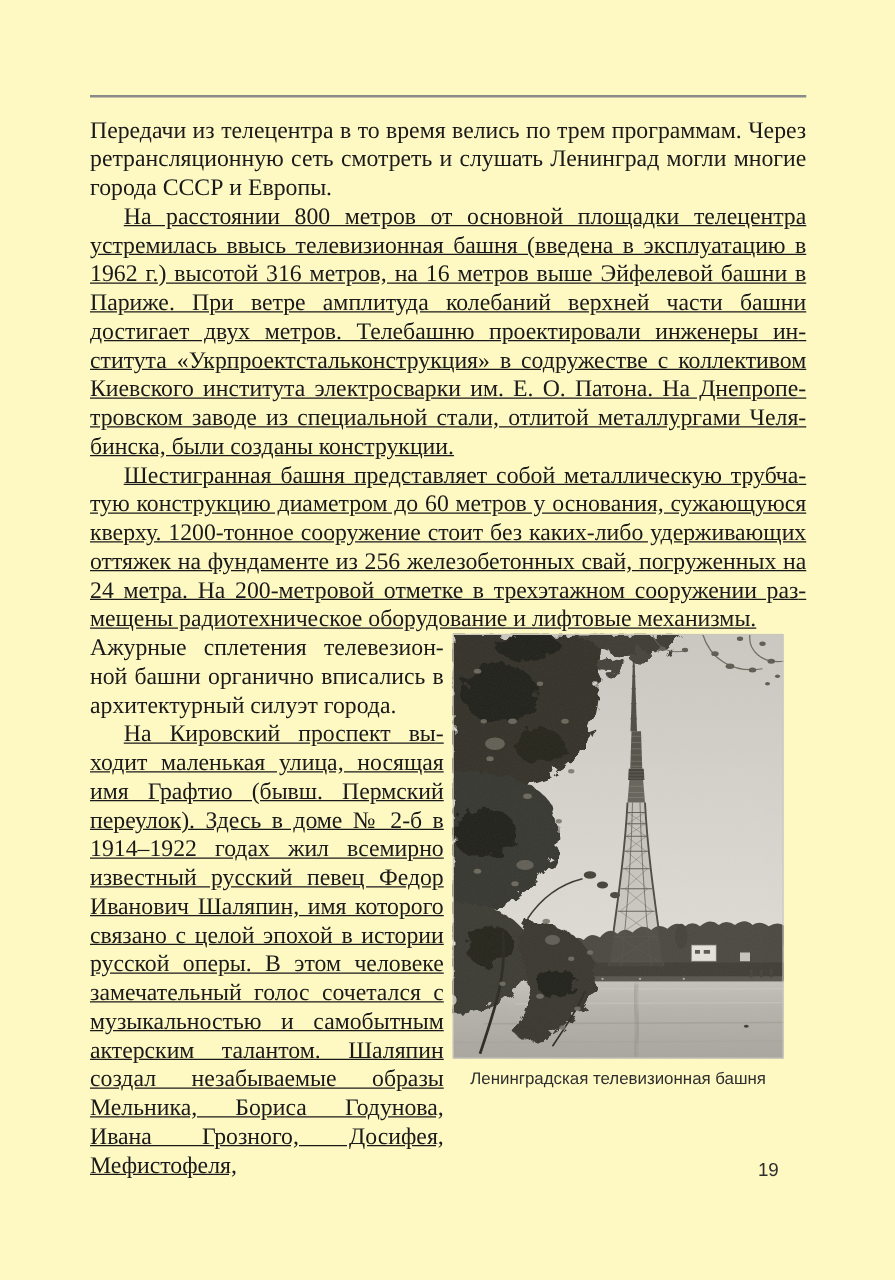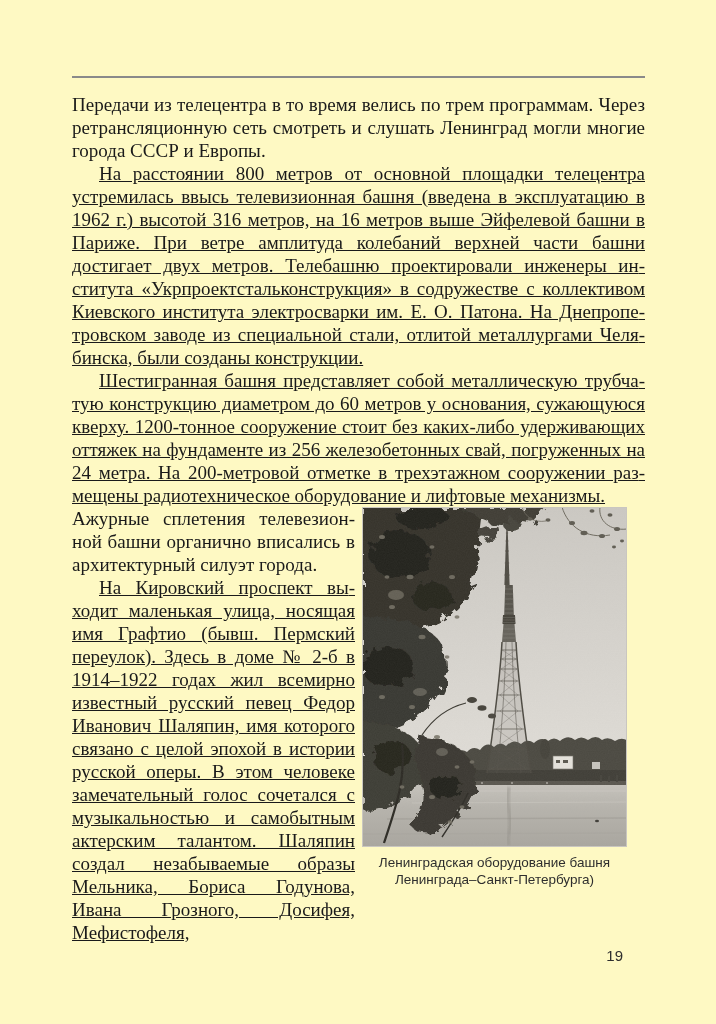--- a/index.html
+++ b/index.html
@@ -16,21 +16,21 @@
   .body-text p.indent { text-indent:27px;text-decoration:underline; }
   .wrap-section { display:flex; align-items:flex-start; }
   .text-column { width:283px; }
   .figure { width:265px; margin:2px 18px 0 7px; }
   .figure svg { display:block; }
   .figcaption {
     margin-top:7px; font-family:"Liberation Sans", sans-serif;
     font-size:13.5px; line-height:17px; text-align:center; color:#2e2e2e;
   }
   .page-number {
-    position:absolute; top:947px; right:93px;
+    position:absolute; top:928px; right:93px;
     font-family:"Liberation Sans", sans-serif; font-size:15px; color:#2e2e2e;text-align:right;
   }
 </style>
 </head>
 <body>
 
 <div class="page">
   <div class="content">
     <div class="top-rule"></div>
 
@@ -211,22 +211,21 @@
               <ellipse cx="248" cy="8" rx="2.5" ry="1.8"></ellipse>
                 <ellipse cx="230" cy="4" rx="2.5" ry="1.8"></ellipse>
               <ellipse cx="252" cy="40" rx="2" ry="1.4"></ellipse>
                 <ellipse cx="260" cy="34" rx="2" ry="1.4"></ellipse>
             </g>
 
             <rect width="265" height="340" filter="url(#grain)" opacity="0.16"></rect>
             <rect x="0.5" y="0.5" width="264" height="339" fill="none" stroke="#c9c6c0" stroke-width="1"></rect>
           </svg>
           <figcaption class="figcaption">
-            <div>Ленинградская оборудование башня</div>
-            <div>Ленинграда–Санкт-Петербурга)</div>
+            <div>Ленинградская телевизионная башня</div>
           </figcaption>
         </figure>
       </div>
     </div>
   </div>
 
   <div class="page-number">19</div>
 </div>
 
 </body></html>

